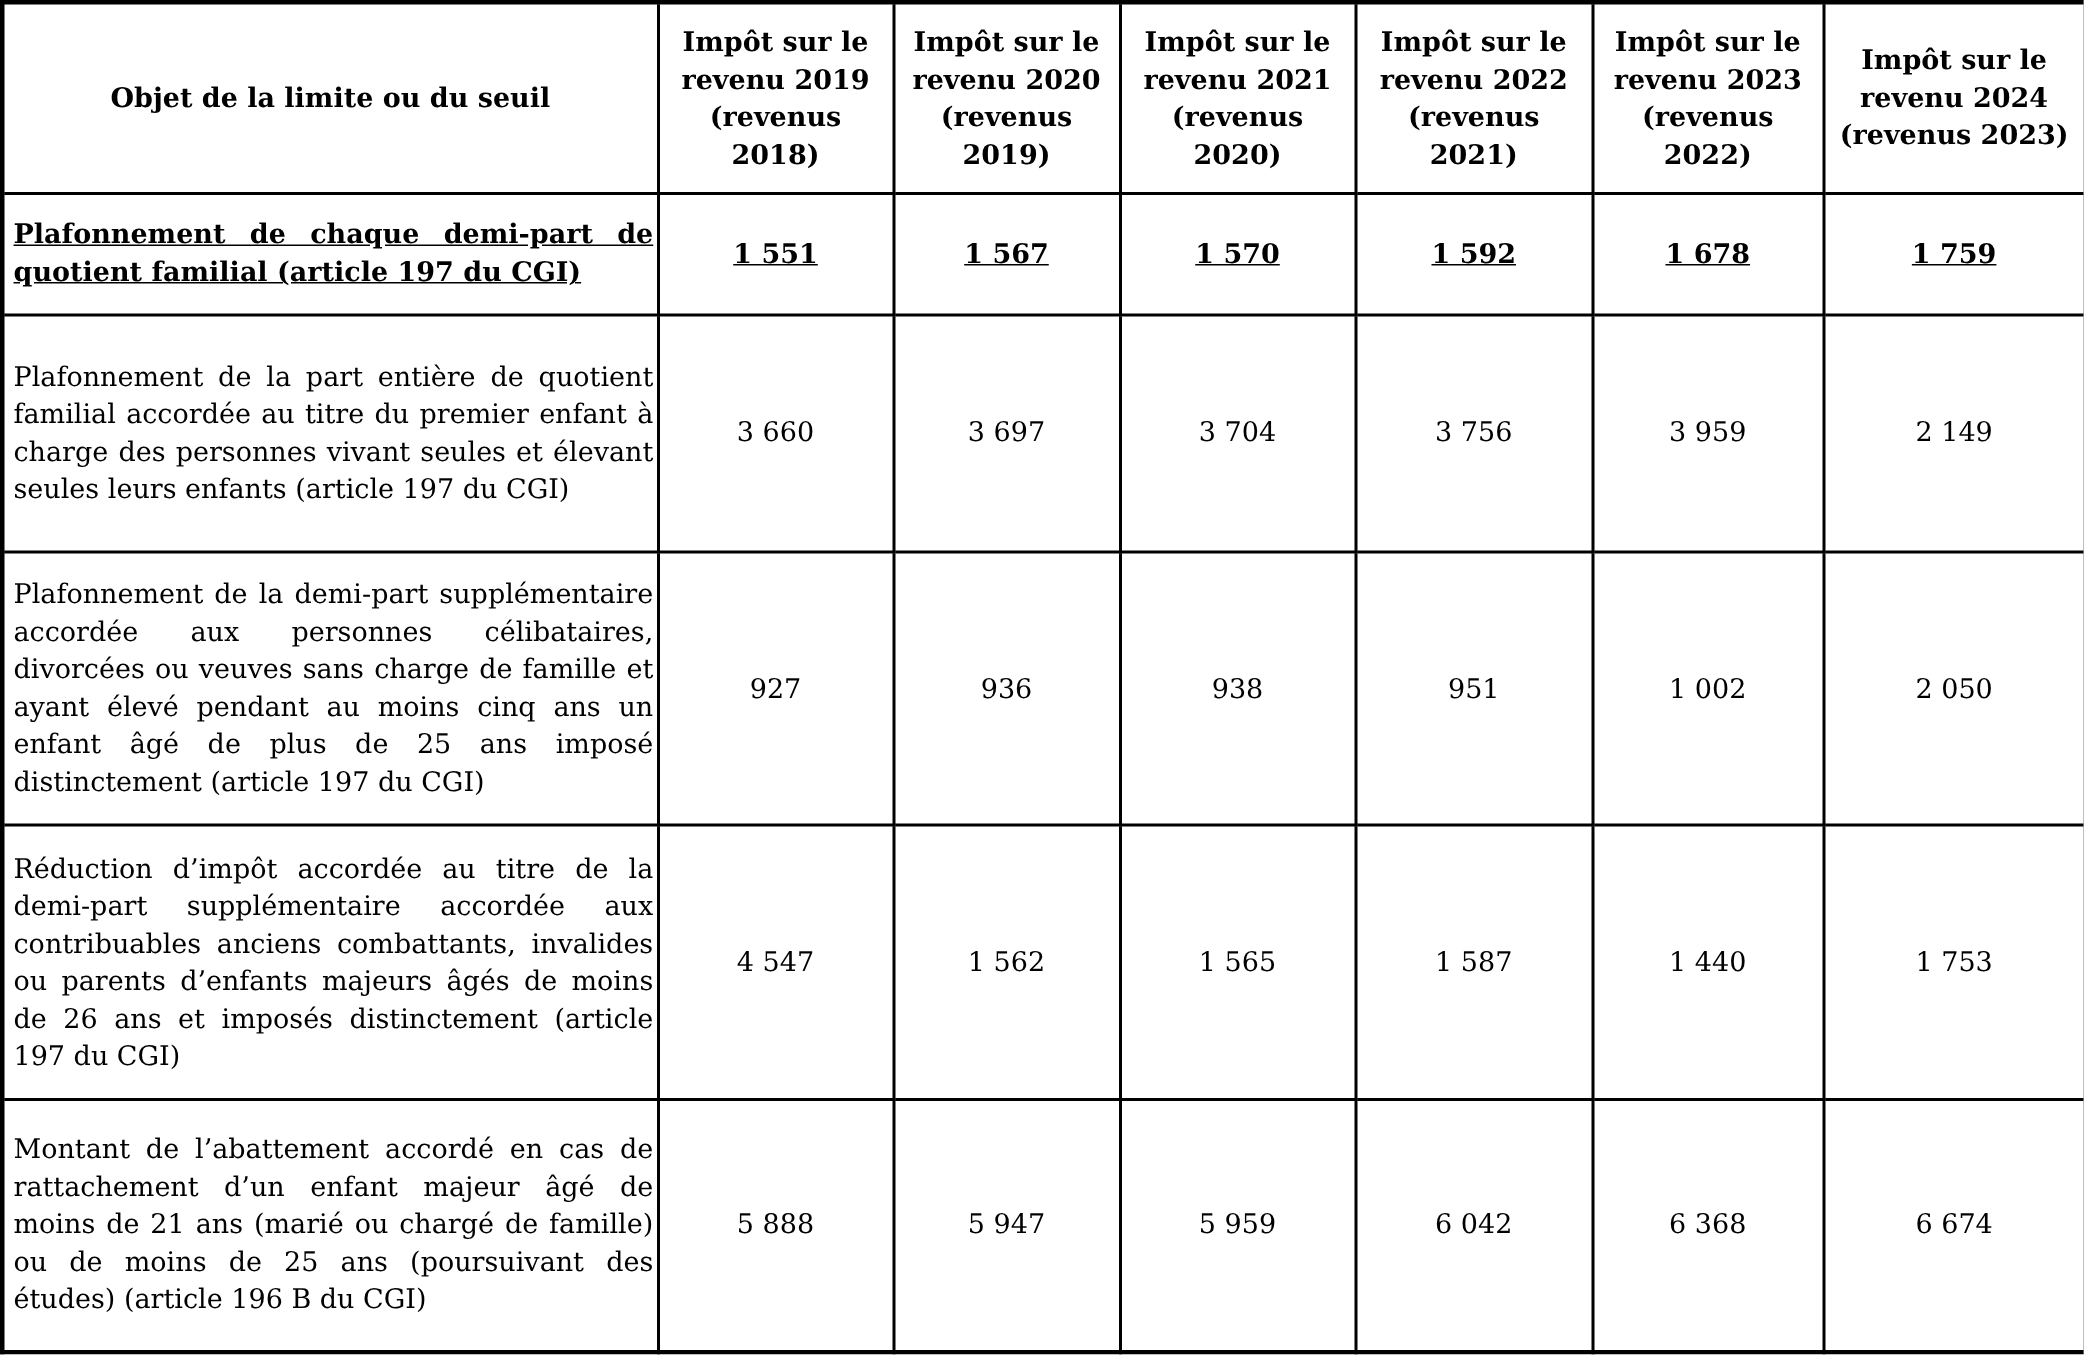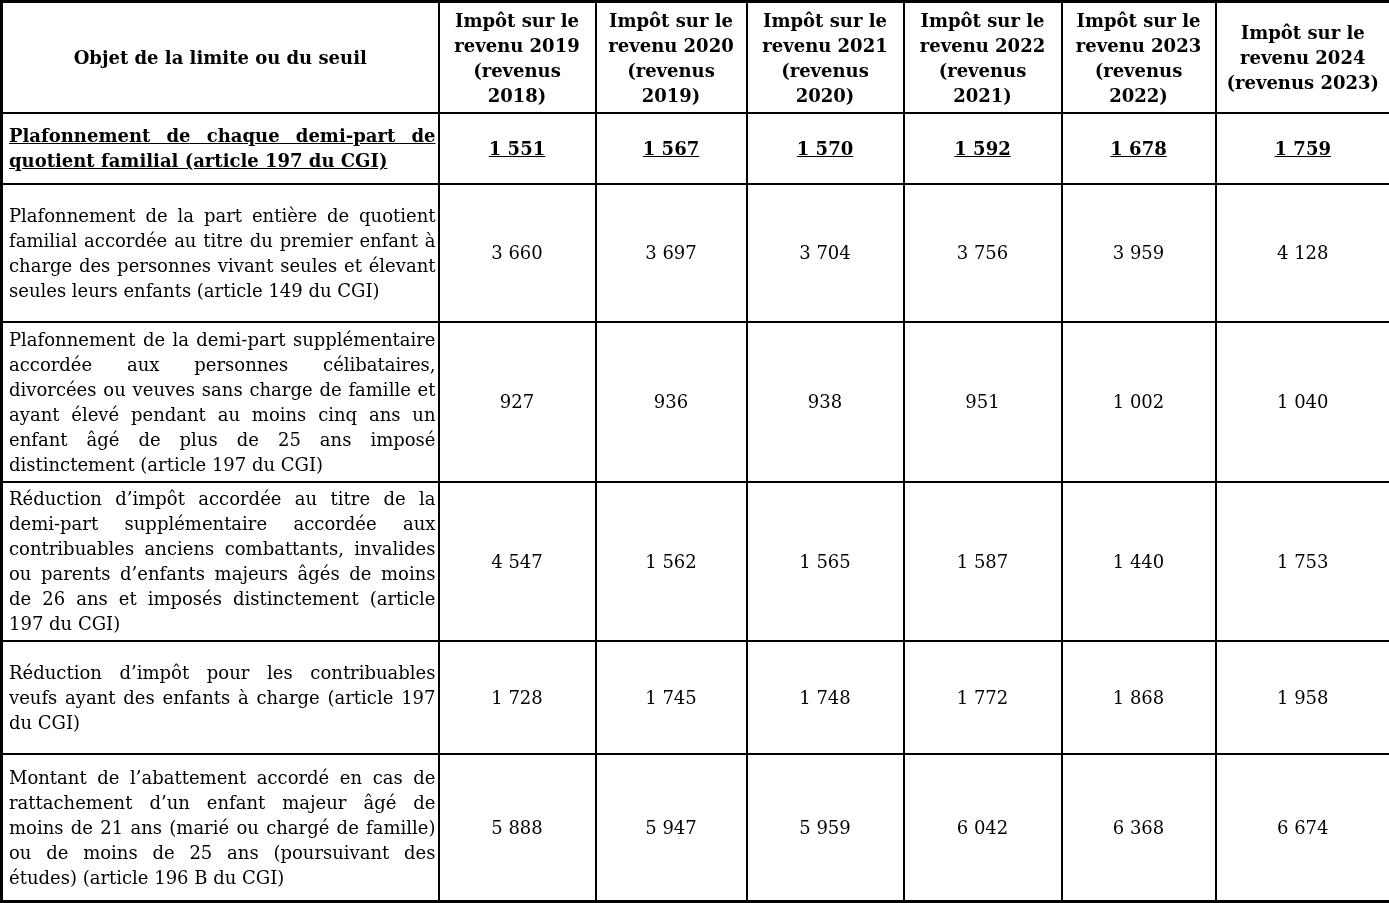--- a/index.html
+++ b/index.html
@@ -109,58 +109,49 @@
         <td class="obj-cell">Plafonnement de chaque demi-part de quotient familial (article 197 du CGI)</td>
         <td class="num-cell">1 551</td>
         <td class="num-cell">1 567</td>
         <td class="num-cell">1 570</td>
         <td class="num-cell">1 592</td>
         <td class="num-cell">1 678</td>
         <td class="num-cell">1 759</td>
       </tr>
 
       <tr class="r-1">
-        <td class="obj-cell">Plafonnement de la part entière de quotient familial accordée au titre du premier enfant à charge des personnes vivant seules et élevant seules leurs enfants (article 149 du CGI)</td>
+        <td class="obj-cell">Plafonnement de la part entière de quotient familial accordée au titre du premier enfant à charge des personnes vivant seules et élevant seules leurs enfants (article 197 du CGI)</td>
         <td class="num-cell">3 660</td>
         <td class="num-cell">3 697</td>
         <td class="num-cell">3 704</td>
         <td class="num-cell">3 756</td>
         <td class="num-cell">3 959</td>
-        <td class="num-cell">4 128</td>
+        <td class="num-cell">2 149</td>
       </tr>
 
       <tr class="r-2">
         <td class="obj-cell">Plafonnement de la demi-part supplémentaire accordée aux personnes célibataires, divorcées ou veuves sans charge de famille et ayant élevé pendant au moins cinq ans un enfant âgé de plus de 25 ans imposé distinctement (article 197 du CGI)</td>
         <td class="num-cell">927</td>
         <td class="num-cell">936</td>
         <td class="num-cell">938</td>
         <td class="num-cell">951</td>
         <td class="num-cell">1 002</td>
-        <td class="num-cell">1 040</td>
+        <td class="num-cell">2 050</td>
       </tr>
 
       <tr class="r-3">
         <td class="obj-cell">Réduction d’impôt accordée au titre de la demi-part supplémentaire accordée aux contribuables anciens combattants, invalides ou parents d’enfants majeurs âgés de moins de 26 ans et imposés distinctement (article 197 du CGI)</td>
         <td class="num-cell">4 547</td>
         <td class="num-cell">1 562</td>
         <td class="num-cell">1 565</td>
         <td class="num-cell">1 587</td>
         <td class="num-cell">1 440</td>
         <td class="num-cell">1 753</td>
       </tr>
 
-      <tr class="r-4">
-        <td class="obj-cell">Réduction d’impôt pour les contribuables veufs ayant des enfants à charge (article 197 du CGI)</td>
-        <td class="num-cell">1 728</td>
-        <td class="num-cell">1 745</td>
-        <td class="num-cell">1 748</td>
-        <td class="num-cell">1 772</td>
-        <td class="num-cell">1 868</td>
-        <td class="num-cell">1 958</td>
-      </tr>
 
       <tr class="r-5">
         <td class="obj-cell">Montant de l’abattement accordé en cas de rattachement d’un enfant majeur âgé de moins de 21 ans (marié ou chargé de famille) ou de moins de 25 ans (poursuivant des études) (article 196 B du CGI)</td>
         <td class="num-cell">5 888</td>
         <td class="num-cell">5 947</td>
         <td class="num-cell">5 959</td>
         <td class="num-cell">6 042</td>
         <td class="num-cell">6 368</td>
         <td class="num-cell">6 674</td>
       </tr>

